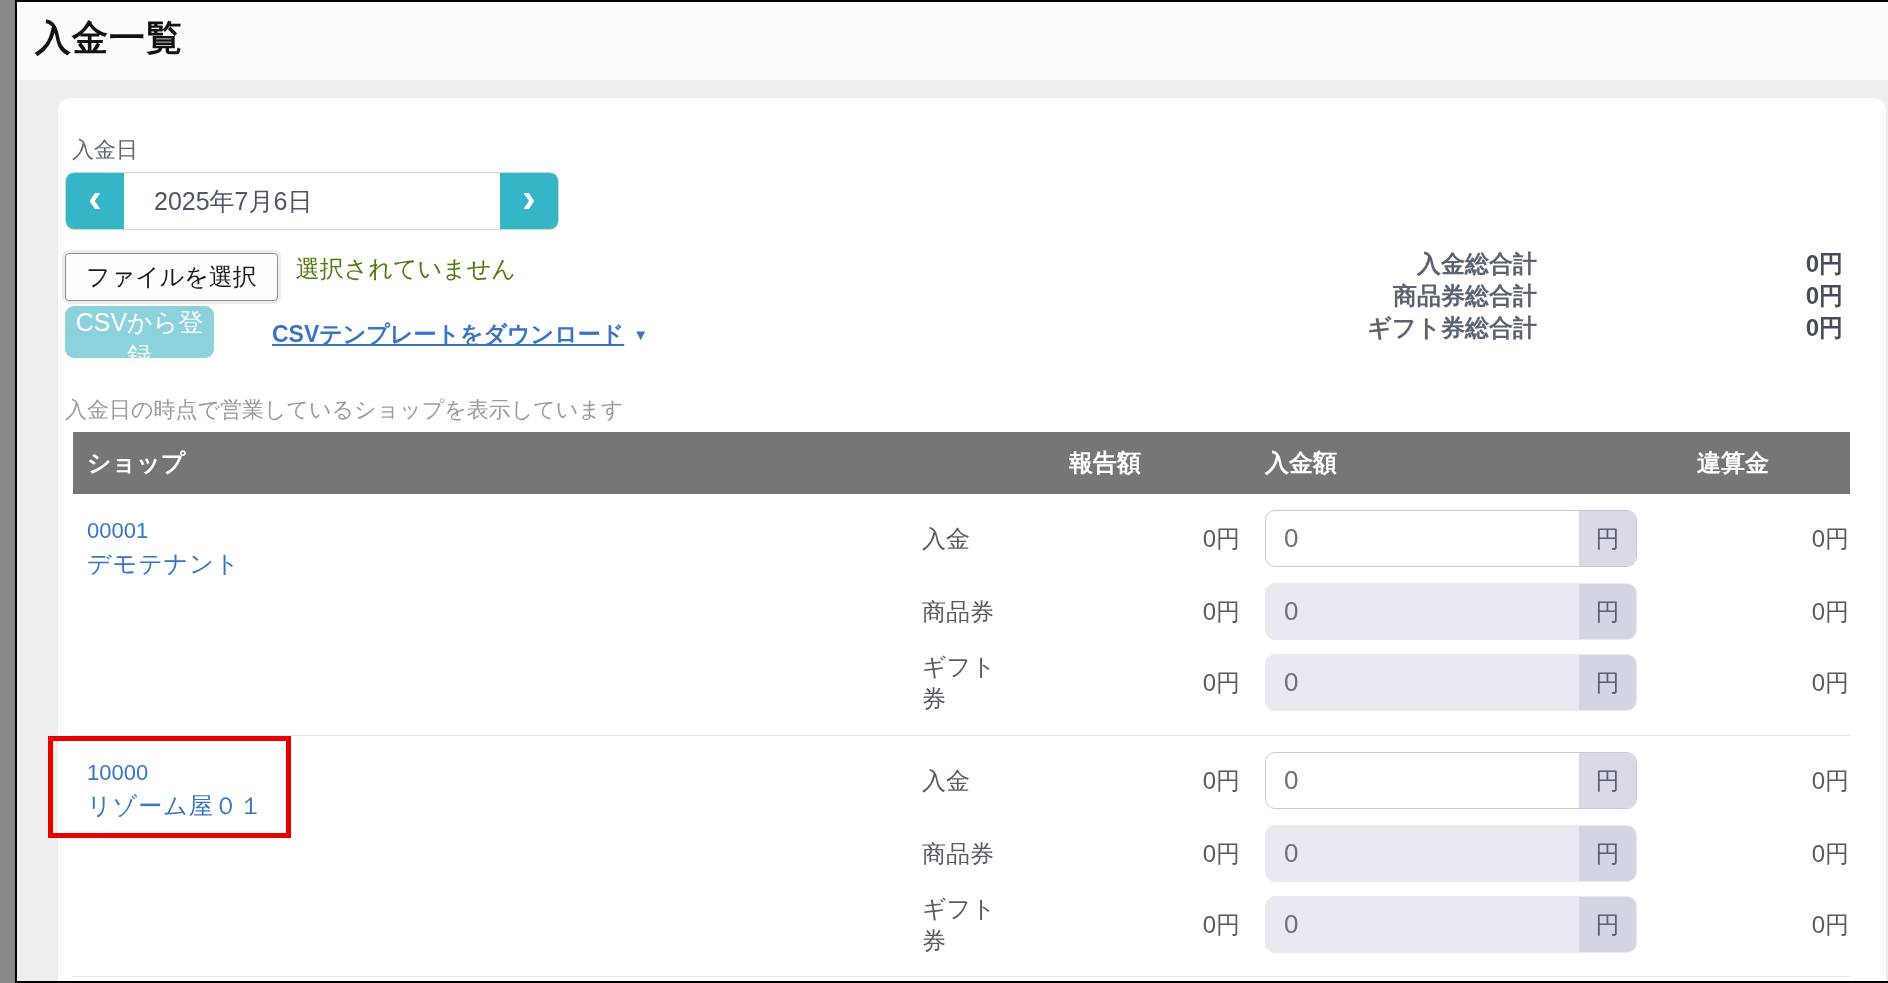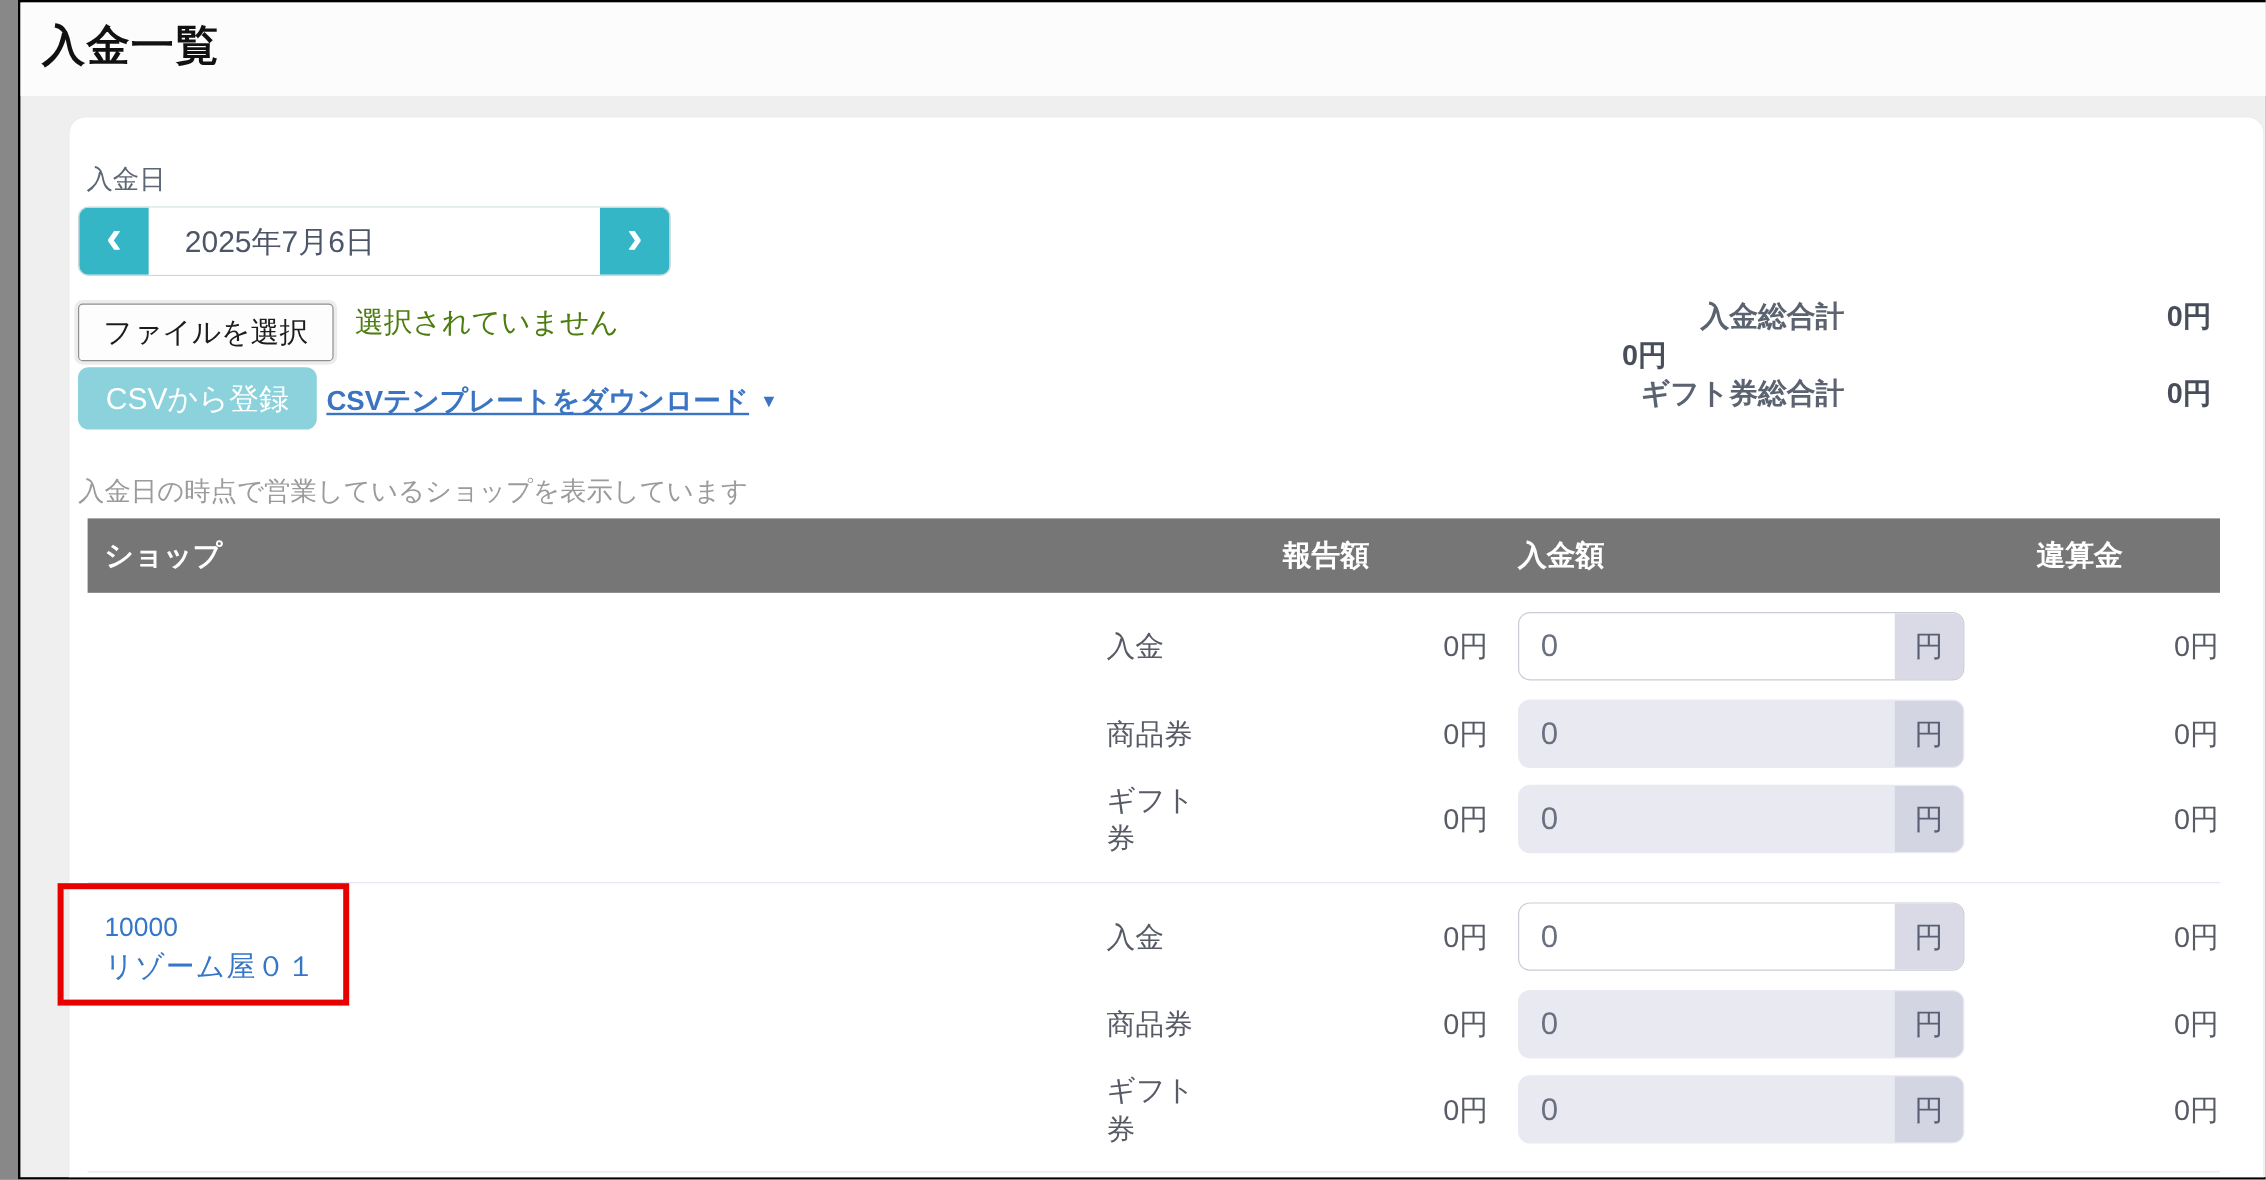--- a/index.html
+++ b/index.html
@@ -55,21 +55,21 @@
   .file-button {
     font-family:inherit; font-size:24px; color:#1c1c1c;
     background:#fdfdfd; border:1px solid #8f8f8f; border-radius:4px;
     padding:7px 20px; cursor:pointer;
     box-shadow:0 0 0 3px #ececec;
   }
   .file-status { margin-left:18px; font-size:24px; color:#4d7c0f; }
 
   
   .csv-register-btn {
-    position:absolute; left:48px; top:304px; width:199px; height:52px;
+    position:absolute; left:48px; top:304px; width:149px; height:52px;
     background:#8cd2dc; border:none; border-radius:9px;
     color:#fff; font-size:25px; font-family:inherit; cursor:pointer;
   }
   .csv-link-wrap {
     position:absolute; left:255px; top:317px;
     display:flex; align-items:center; cursor:pointer;
   }
   .csv-link {
     font-size:23px; font-weight:bold; color:#3a74c2;
     text-decoration:underline;
@@ -180,38 +180,43 @@
     <span class="csv-link">CSVテンプレートをダウンロード</span>
     <span class="csv-caret">▼</span>
   </div>
 
   <div class="totals">
     <div class="totals-row">
       <span class="totals-label">入金総合計</span>
       <span class="totals-value">0円</span>
     </div>
     <div class="totals-row">
+      <span class="totals-label">商品券総合計</span>
       <span class="totals-value">0円</span>
     </div>
     <div class="totals-row">
       <span class="totals-label">ギフト券総合計</span>
       <span class="totals-value">0円</span>
     </div>
   </div>
 
   <div class="note">入金日の時点で営業しているショップを表示しています</div>
 
   <div class="table-header">
     <span class="th th-shop">ショップ</span>
     <span class="th th-report">報告額</span>
     <span class="th th-deposit">入金額</span>
     <span class="th th-discrep">違算金</span>
   </div>
 
   <div class="section section-1">
+    <div class="shop-link">
+      <span class="shop-code">00001</span>
+      <span class="shop-name">デモテナント</span>
+    </div>
 
     <div class="type-row tr-1">
       <span class="col-spacer1"></span>
       <span class="col-type">入金</span>
       <span class="col-report">0円</span>
       <span class="col-gap"></span>
       <span class="col-input">
         <span class="amount-group">
           <input class="amount-input" value="0" style="">
           <span class="amount-unit">円</span>

